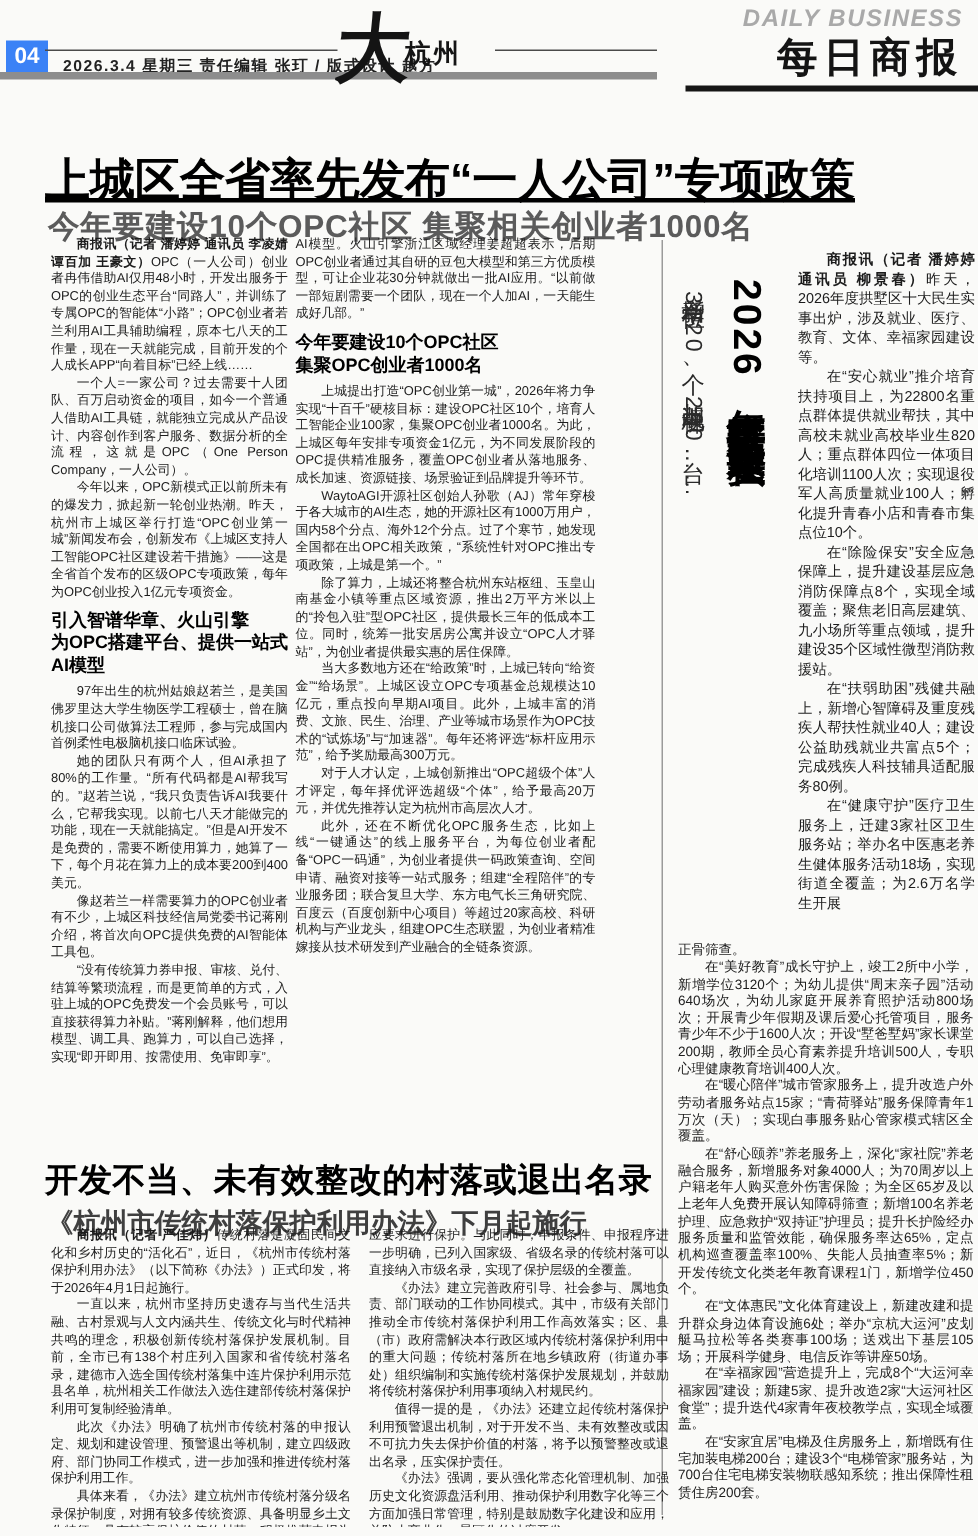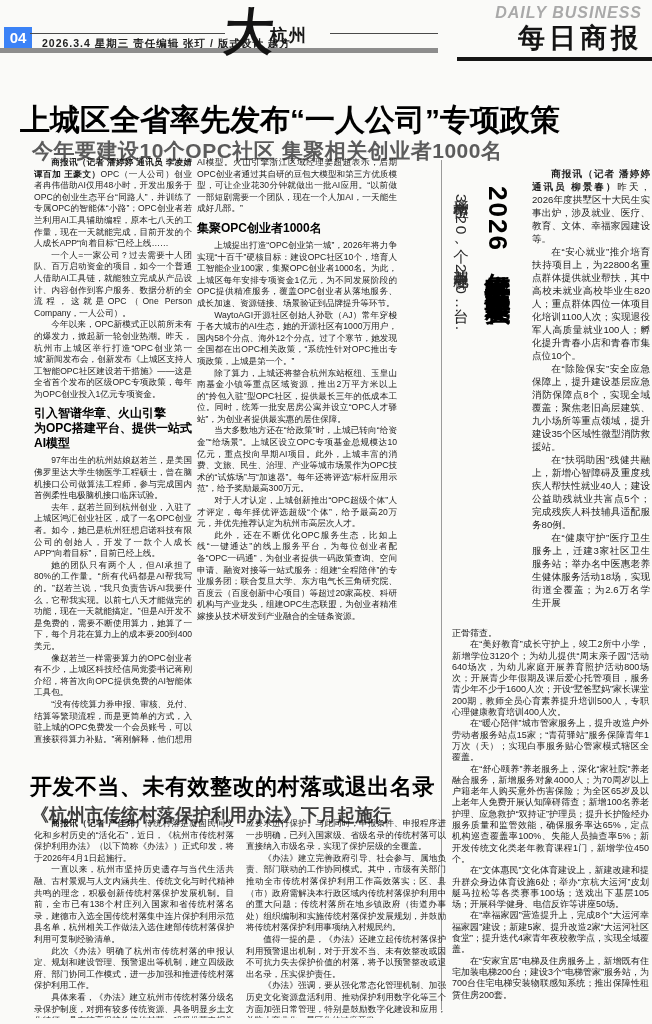--- a/index.html
+++ b/index.html
@@ -25,22 +25,22 @@
              font-family:"Liberation Serif","DejaVu Serif",serif; transform:skewX(-6deg); }
   .logo-hz { position:absolute; top:24px; left:270px; font-size:17px; font-weight:900; letter-spacing:2px; }
 
   
   p.art { margin:0; font-size:8.6px; line-height:11.6px; text-align:justify; text-indent:2em; color:#1c1c1c; }
   p.art.cont { text-indent:0; }
   .lead { font-weight:bold; }
   .inline-h { font-weight:bold; font-size:12px; line-height:15px; margin:6px 0 4px; color:#000; }
 
   
-  .opc-h1 { position:absolute; top:80px; left:20px; font-size:30px; font-weight:900;
-            letter-spacing:0px; white-space:nowrap; color:#000; }
+  .opc-h1 { position:absolute; top:80px; left:30px; font-size:30px; font-weight:900;
+            letter-spacing:0px; white-space:nowrap; color:#000;text-decoration:underline; }
   .opc-h2 { position:absolute; top:120px; left:32px; font-size:21px; color:#5b5b5b;
             letter-spacing:0.5px; white-space:nowrap; }
   .opc-cols { position:absolute; top:157px; left:34px; width:368px; height:589px;
               overflow:hidden; display:flex; gap:5px; }
   .opc-c1 { width:158px; }
   .opc-c2 { width:200px; }
 
   
   .v-rule { position:absolute; left:441px; top:160px; width:1px; height:850px; background:#9a9a9a; }
 
@@ -84,29 +84,29 @@
     <div class="opc-cols">
       <div class="opc-c1">
         <p class="art"><span class="lead">商报讯（记者 潘婷婷 通讯员 李凌婧 谭百加 王豪文）</span><span>OPC（一人公司）创业者冉伟借助AI仅用48小时，开发出服务于OPC的创业生态平台“同路人”，并训练了专属OPC的智能体“小路”；OPC创业者若兰利用AI工具辅助编程，原本七八天的工作量，现在一天就能完成，目前开发的个人成长APP“向着目标”已经上线……</span></p>
         <p class="art">一个人=一家公司？过去需要十人团队、百万启动资金的项目，如今一个普通人借助AI工具链，就能独立完成从产品设计、内容创作到客户服务、数据分析的全流程，这就是OPC（One Person Company，一人公司）。</p>
         <p class="art">今年以来，OPC新模式正以前所未有的爆发力，掀起新一轮创业热潮。昨天，杭州市上城区举行打造“OPC创业第一城”新闻发布会，创新发布《上城区支持人工智能OPC社区建设若干措施》——这是全省首个发布的区级OPC专项政策，每年为OPC创业投入1亿元专项资金。</p>
         <div class="inline-h">
           <div>引入智谱华章、火山引擎</div>
           <div>为OPC搭建平台、提供一站式AI模型</div>
         </div>
         <p class="art">97年出生的杭州姑娘赵若兰，是美国佛罗里达大学生物医学工程硕士，曾在脑机接口公司做算法工程师，参与完成国内首例柔性电极脑机接口临床试验。</p>
-        <p class="art">去年，赵若兰回到杭州创业，入驻了上城区鸿汇创业社区，成了一名OPC创业者。如今，她已是杭州狂想启诺科技有限公司的创始人，开发了一款个人成长APP“向着目标”，目前已经上线。</p>
         <p class="art">她的团队只有两个人，但AI承担了80%的工作量。“所有代码都是AI帮我写的。”赵若兰说，“我只负责告诉AI我要什么，它帮我实现。以前七八天才能做完的功能，现在一天就能搞定。”但是AI开发不是免费的，需要不断使用算力，她算了一下，每个月花在算力上的成本要200到400美元。</p>
         <p class="art">像赵若兰一样需要算力的OPC创业者有不少，上城区科技经信局党委书记蒋刚介绍，将首次向OPC提供免费的AI智能体工具包。</p>
         <p class="art">“没有传统算力券申报、审核、兑付、结算等繁琐流程，而是更简单的方式，入驻上城的OPC免费发一个会员账号，可以直接获得算力补贴。”蒋刚解释，他们想用模型、调工具、跑算力，可以自己选择，实现“即开即用、按需使用、免审即享”。</p>
 
       </div>
       <div class="opc-c2">
         <p class="art cont">AI模型。火山引擎浙江区域经理姜超超表示，后期OPC创业者通过其自研的豆包大模型和第三方优质模型，可让企业花30分钟就做出一批AI应用。“以前做一部短剧需要一个团队，现在一个人加AI，一天能生成好几部。”</p>
         <div class="inline-h">
+          <div>今年要建设10个OPC社区</div>
           <div>集聚OPC创业者1000名</div>
         </div>
         <p class="art">上城提出打造“OPC创业第一城”，2026年将力争实现“十百千”硬核目标：建设OPC社区10个，培育人工智能企业100家，集聚OPC创业者1000名。为此，上城区每年安排专项资金1亿元，为不同发展阶段的OPC提供精准服务，覆盖OPC创业者从落地服务、成长加速、资源链接、场景验证到品牌提升等环节。</p>
         <p class="art">WaytoAGI开源社区创始人孙歌（AJ）常年穿梭于各大城市的AI生态，她的开源社区有1000万用户，国内58个分点、海外12个分点。过了个寒节，她发现全国都在出OPC相关政策，“系统性针对OPC推出专项政策，上城是第一个。”</p>
         <p class="art">除了算力，上城还将整合杭州东站枢纽、玉皇山南基金小镇等重点区域资源，推出2万平方米以上的“拎包入驻”型OPC社区，提供最长三年的低成本工位。同时，统筹一批安居房公寓并设立“OPC人才驿站”，为创业者提供最实惠的居住保障。</p>
         <p class="art">当大多数地方还在“给政策”时，上城已转向“给资金”“给场景”。上城区设立OPC专项基金总规模达10亿元，重点投向早期AI项目。此外，上城丰富的消费、文旅、民生、治理、产业等城市场景作为OPC技术的“试炼场”与“加速器”。每年还将评选“标杆应用示范”，给予奖励最高300万元。</p>
         <p class="art">对于人才认定，上城创新推出“OPC超级个体”人才评定，每年择优评选超级“个体”，给予最高20万元，并优先推荐认定为杭州市高层次人才。</p>
         <p class="art">此外，还在不断优化OPC服务生态，比如上线“一键通达”的线上服务平台，为每位创业者配备“OPC一码通”，为创业者提供一码政策查询、空间申请、融资对接等一站式服务；组建“全程陪伴”的专业服务团；联合复旦大学、东方电气长三角研究院、百度云（百度创新中心项目）等超过20家高校、科研机构与产业龙头，组建OPC生态联盟，为创业者精准嫁接从技术研发到产业融合的全链条资源。</p>
       </div>
     </div>

